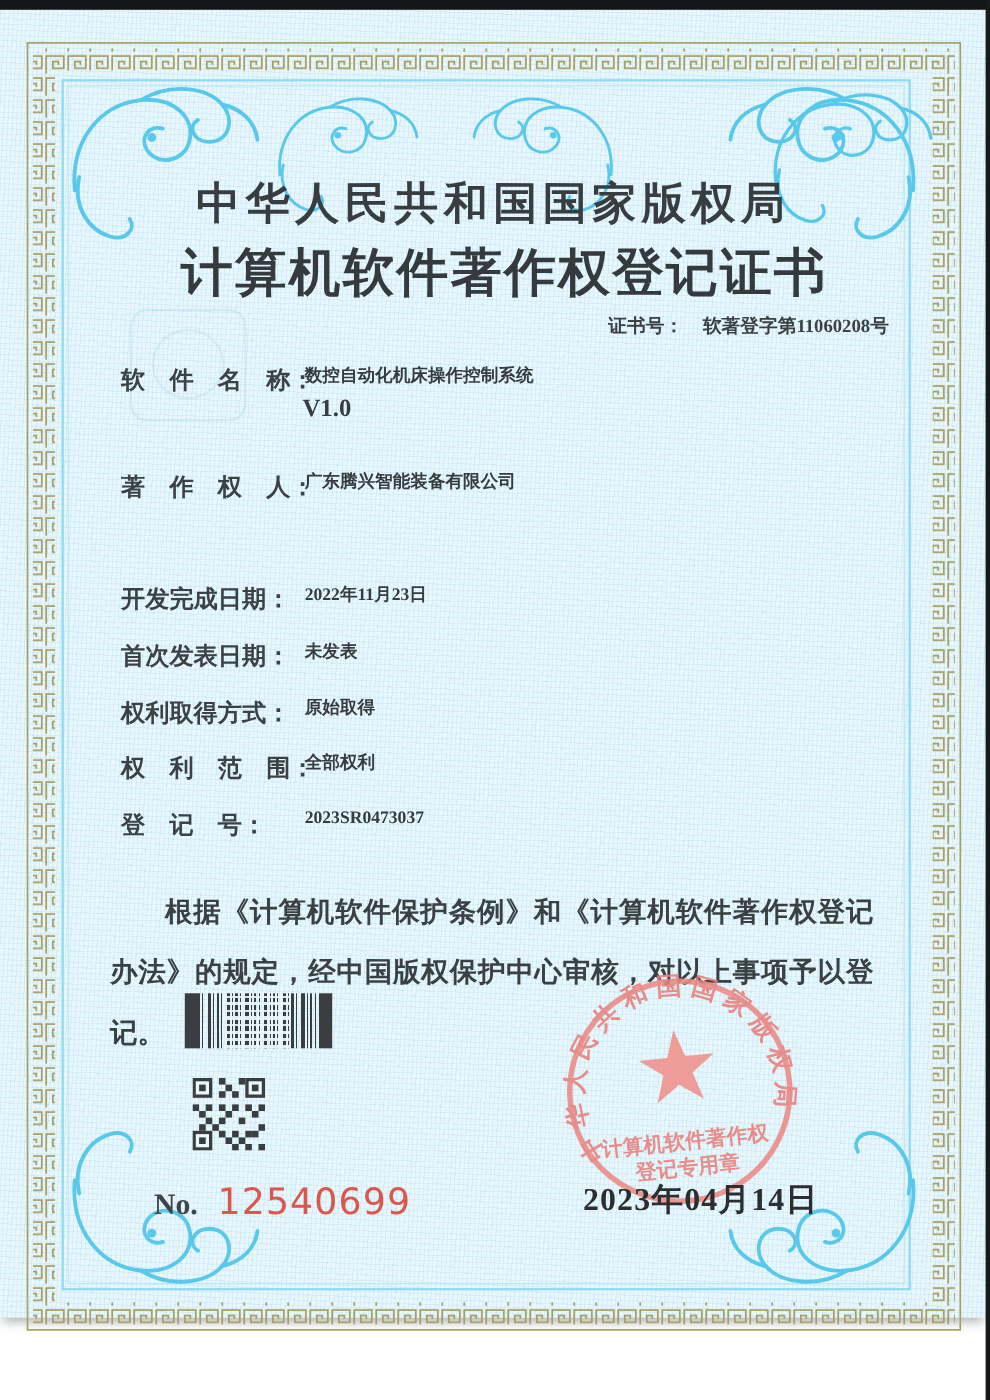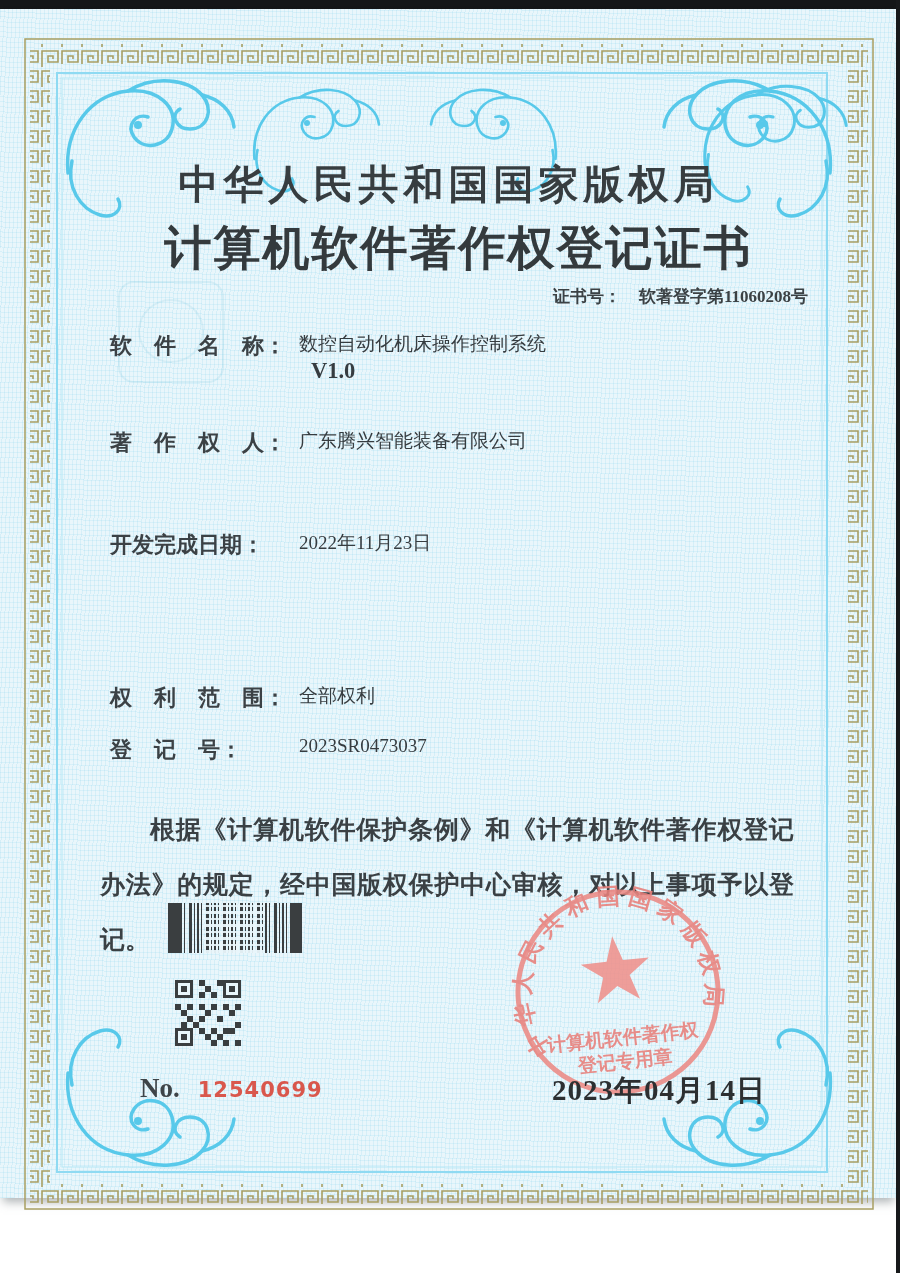--- a/index.html
+++ b/index.html
@@ -38,25 +38,24 @@
     position:absolute;left:553px;top:276px;font-size:17px;font-weight:bold;color:#3b4144;
     white-space:nowrap;
   }
   .cert-no .gap{display:inline-block;width:18px;}
   .field-row{position:absolute;left:110px;white-space:nowrap;}
   .field-label{
     display:inline-block;width:163px;font-size:22px;font-weight:bold;color:#3b4145;
     vertical-align:top;
   }
   .field-value{
-    display:inline-block;font-size:19px;font-weight:normal;color:#363c40;
+    display:inline-block;font-size:16px;font-weight:bold;color:#363c40;
     vertical-align:top;
-    margin-left:22px;
-  }
-  .value-line2{position:absolute;left:275px;top:349px;font-size:22.5px;font-weight:bold;color:#363c40;margin-left:36px;}
+  }
+  .value-line2{position:absolute;left:275px;top:349px;font-size:22.5px;font-weight:bold;color:#363c40;}
   .statement{
     position:absolute;left:100px;top:768px;width:694px;
     font-size:25px;color:#3a4044;line-height:55px;text-align:justify;text-indent:2em;
     font-weight:600;
   }
   .barcode{
     position:absolute;left:168px;top:894px;width:110px;height:50px;
     border-left:12px solid #3a3e40;border-right:12px solid #3a3e40;
     background:repeating-linear-gradient(90deg,
       #3a3e40 0 2px, rgba(0,0,0,0) 2px 4px,
@@ -67,27 +66,27 @@
   .barcode .bc-noise{
     position:absolute;left:22%;right:24%;top:0;bottom:0;
     background:repeating-linear-gradient(0deg,
       rgba(233,246,251,.95) 0 3px, rgba(233,246,251,0) 3px 7px,
       rgba(233,246,251,.9) 7px 9px, rgba(233,246,251,0) 9px 13px);
   }
   .qr{position:absolute;left:175px;top:971px;}
   .serial{position:absolute;left:140px;top:1064px;white-space:nowrap;}
   .serial .no-prefix{font-size:27px;color:#3e4448;font-weight:600;}
   .serial .no-number{
-    font-size:21px;color:#d9574c;font-family:"DejaVu Sans","Liberation Sans",sans-serif;
-    font-weight:700;letter-spacing:1px;margin-left:14px;
+    font-size:33px;color:#d9574c;font-family:"DejaVu Sans","Liberation Sans",sans-serif;
+    font-weight:400;letter-spacing:1px;margin-left:14px;
   }
   .seal-svg{position:absolute;left:498px;top:863px;}
   .issue-date{
     position:absolute;left:530px;top:1062px;font-size:29px;font-weight:bold;
-    color:#2c2f31;letter-spacing:1px;padding-left:22px;
+    color:#2c2f31;letter-spacing:1px;
   }
 </style>
 </head>
 <body>
 
 <div class="scan-top"></div>
 
 <div class="paper">
 
   <svg class="frame-svg" width="897" height="1229" viewBox="0 0 897 1229">
@@ -143,21 +142,29 @@
   <div class="field-row" style="top:419px">
     <span class="field-label">著　作　权　人：</span>
     <span class="field-value">广东腾兴智能装备有限公司</span>
   </div>
 
   <div class="field-row" style="top:521px">
     <span class="field-label">开发完成日期：</span>
     <span class="field-value">2022年11月23日</span>
   </div>
 
-
+  <div class="field-row" style="top:573px">
+    <span class="field-label">首次发表日期：</span>
+    <span class="field-value">未发表</span>
+  </div>
+
+  <div class="field-row" style="top:624px">
+    <span class="field-label">权利取得方式：</span>
+    <span class="field-value">原始取得</span>
+  </div>
 
   <div class="field-row" style="top:674px">
     <span class="field-label">权　利　范　围：</span>
     <span class="field-value">全部权利</span>
   </div>
 
   <div class="field-row" style="top:726px">
     <span class="field-label">登　记　号：</span>
     <span class="field-value">2023SR0473037</span>
   </div>

